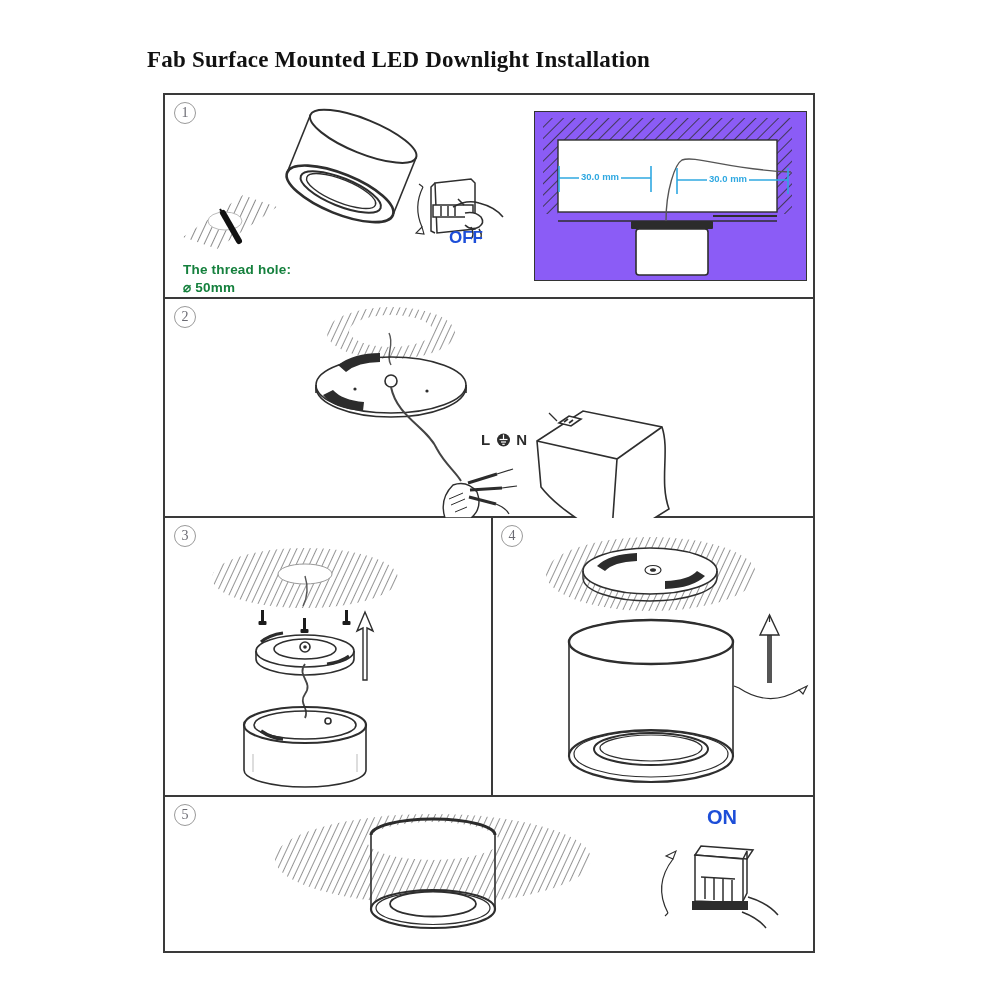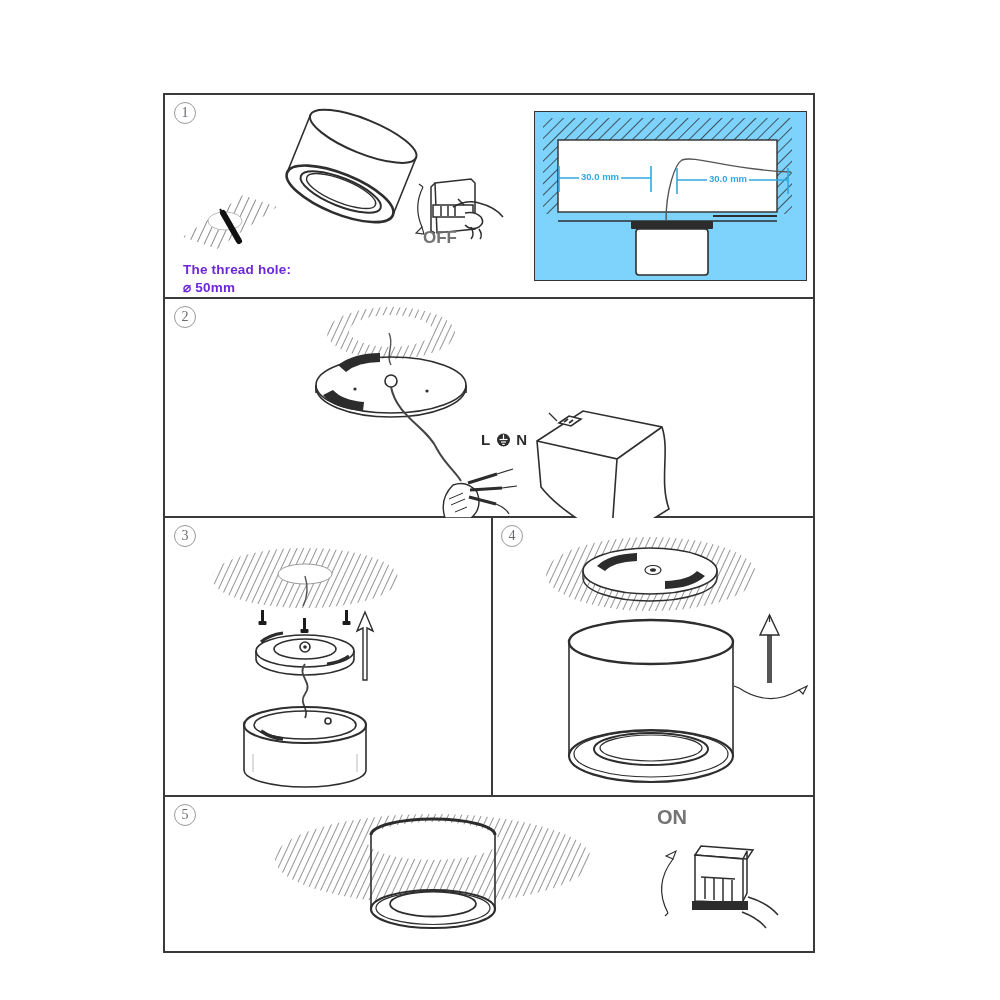--- a/index.html
+++ b/index.html
@@ -25,50 +25,51 @@
 
   .step-num {
     position:absolute; left:9px; top:7px; width:22px; height:22px;
     border:1.4px solid #9a9a9a; border-radius:50%;
     color:#6a6a72; font-family:"Liberation Serif", serif; font-size:14px;
     display:flex; align-items:center; justify-content:center; z-index:5;
   }
   .panel-svg { position:absolute; left:0; top:0; }
 
   .note-text {
-    position:absolute; left:18px; top:166px; color:#6d28d9; font-weight:bold;
+    position:absolute; left:18px; top:166px; color:#15803d; font-weight:bold;
     font-size:13.5px; line-height:18px; letter-spacing:0.2px;
   }
   .switch-label {
-    position:absolute; color:#737373; font-weight:bold; text-align:left;
+    position:absolute; color:#1d4ed8; font-weight:bold; text-align:right;
   }
   #off-label { left:258px; top:133px; width:60px; font-size:17px; }
   #on-label  { left:492px; top:9px;  width:80px; font-size:20px; }
 
   #inset-box {
     position:absolute; left:369px; top:16px; width:273px; height:170px;
-    border:1.5px solid #333; background:#7dd3fc;text-decoration:underline;
+    border:1.5px solid #333; background:#8b5cf6;text-decoration:underline;
   }
   .dim-label {
     position:absolute; color:#2fa8e1; font-weight:bold; font-size:9.5px;
     background:#fff; padding:0 2px; white-space:nowrap;
   }
   #dim-left  { left:44px;  top:59px; }
   #dim-right { left:172px; top:61px; }
 
   #wiring-labels {
     position:absolute; left:316px; top:132px; display:flex; align-items:center; gap:5px;
     color:#2c2c2c; font-size:15px; font-weight:bold; letter-spacing:1px;
   }
 </style>
 </head>
 <body>
 
 <div id="stage">
 
+  <h1 class="page-title">Fab Surface Mounted LED Downlight Installation</h1>
 
   <div id="frame">
 
     <div class="panel" id="panel-1">
       <span class="step-num">1</span>
 
       <svg class="panel-svg" width="648" height="204" viewBox="0 0 648 204">
         <defs>
           <pattern id="ph1" width="7" height="7" patternUnits="userSpaceOnUse" patternTransform="rotate(25)">
             <line x1="0" y1="0" x2="0" y2="7" stroke="#3b3b3b" stroke-width="1.2"></line>

